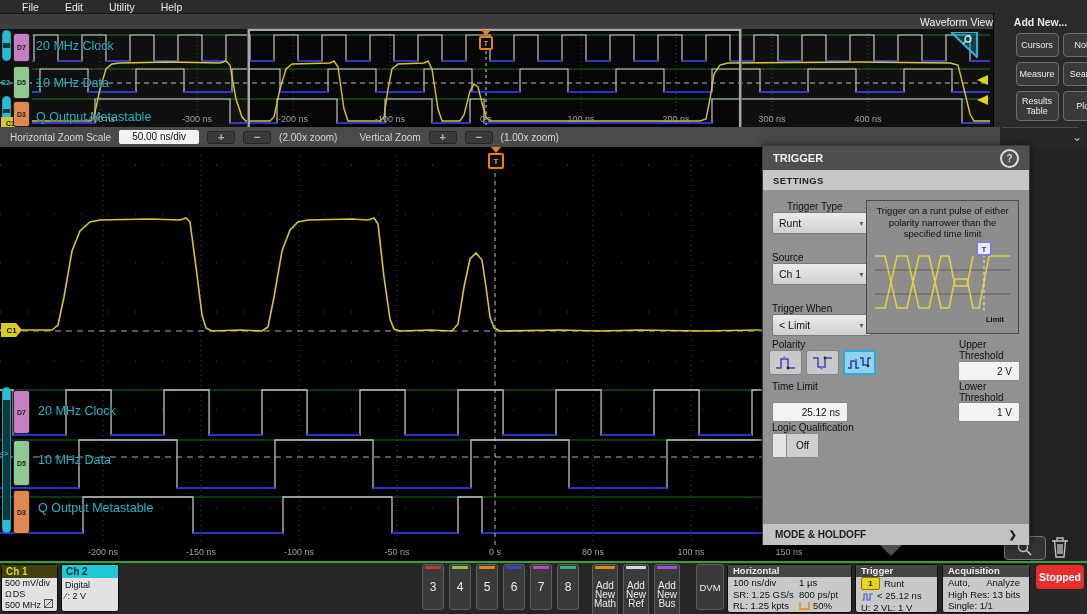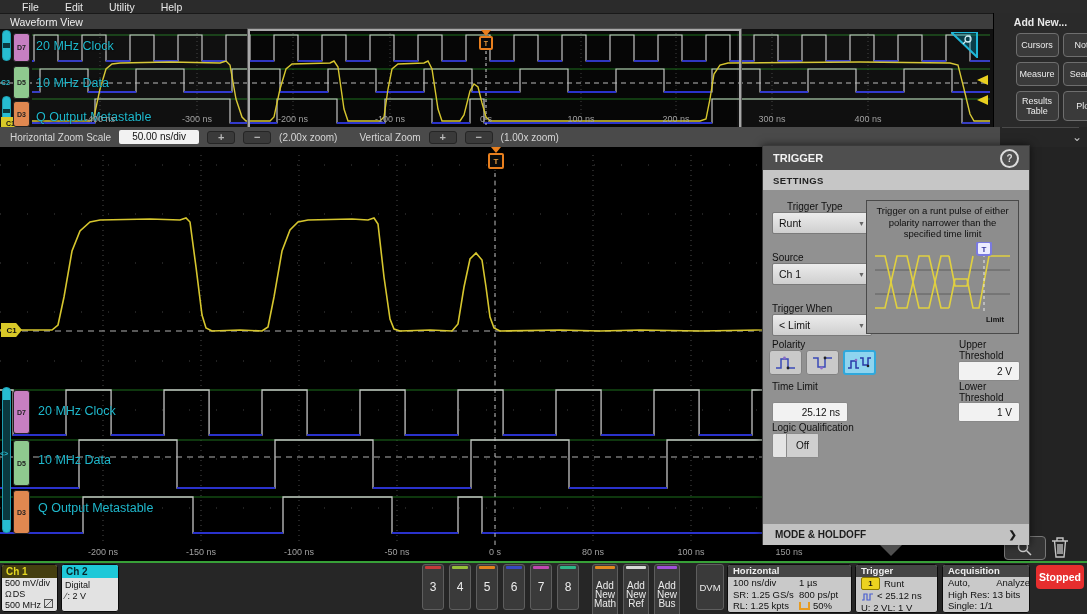--- a/index.html
+++ b/index.html
@@ -2,21 +2,21 @@
 <html><head>
 <meta charset="utf-8">
 <style>
   html,body{margin:0;padding:0;background:#000;}
   #screen{position:relative;width:1087px;height:614px;background:#262626;overflow:hidden;
           font-family:"Liberation Sans",sans-serif;-webkit-font-smoothing:antialiased;}
   .abs{position:absolute;}
   
   .menubar{left:0;top:0;width:1087px;height:13px;background:#2b2b2b;display:flex;align-items:center;gap:26px;padding-left:22px;box-sizing:border-box;text-align:right;}
   .menubar span{font-size:10.5px;color:#e8e8e8;cursor:default;}
-  .tabbar{left:0;top:13px;width:993px;height:16px;background:#3d3d3d;border-top:1px solid #191919;box-sizing:border-box;display:flex;align-items:center;}
+  .tabbar{left:0;top:13px;width:993px;height:16px;background:#3d3d3d;border-top:1px solid #191919;box-sizing:border-box;display:flex;align-items:center;justify-content:flex-end;}
   .tabbar span{font-size:10.5px;color:#f0f0f0;padding-left:10px;}
   
   .overview{left:0;top:29px;width:993px;height:98px;background:#060606;}
   .ov-dim{background:rgba(255,255,255,0.045);top:0;height:98px;}
   .zoombox{left:248px;top:0;width:489px;height:96px;border:2px solid #a8a8a8;outline:1px solid #555;background:transparent;}
   .ovtick,.mntick{font-size:9px;color:#a0a0a0;transform:translateX(-50%);white-space:nowrap;}
   .chan-label{font-size:12.5px;color:#1fb8cc;white-space:nowrap;text-shadow:0 0 2px #000;}
   .dbadge{width:17px;border-radius:3px;color:#222;font-size:7px;font-weight:bold;display:flex;align-items:center;justify-content:center;border:1px solid #222;box-sizing:border-box;}
   .cyanbar{width:9px;background:linear-gradient(#27bdd2 0 12px,#0a3940 12px calc(100% - 12px),#27bdd2 calc(100% - 12px) 100%);border:1px solid #1d9db0;border-radius:4px;box-sizing:border-box;}
   .c1flag{background:#d8c828;color:#111;font-size:7px;font-weight:bold;display:flex;align-items:center;justify-content:center;clip-path:polygon(0 0,72% 0,100% 50%,72% 100%,0 100%);}
@@ -494,21 +494,21 @@
         <span>&lt; 25.12 ns</span>
       </div>
       <div class="irow" style="">
           <span>U: 2 V</span>
           <span>L: 1 V</span>
         </div>
     </div>
 
     <div class="abs infopanel" style="left:942px;width:88px;">
       <div class="ihdr">Acquisition</div>
-      <div class="irow" style="gap:26px;text-align:right;">
+      <div class="irow" style="gap:16px;text-align:right;">
           <span>Auto,</span>
           <span>Analyze</span>
         </div>
       <div class="irow">High Res: 13 bits</div>
       <div class="irow">Single: 1/1</div>
     </div>
 
     <div class="abs stopped">Stopped</div>
   </div>
 

